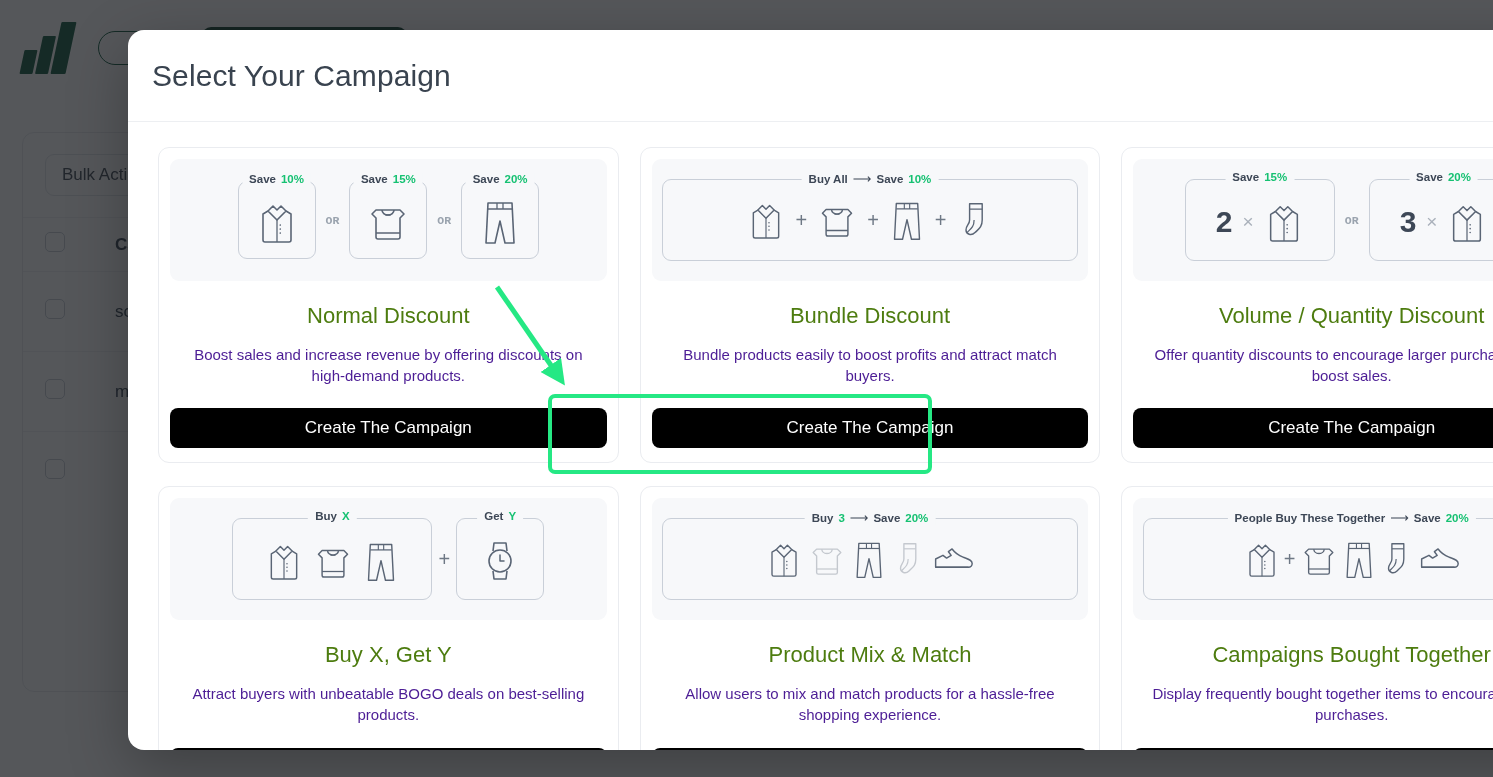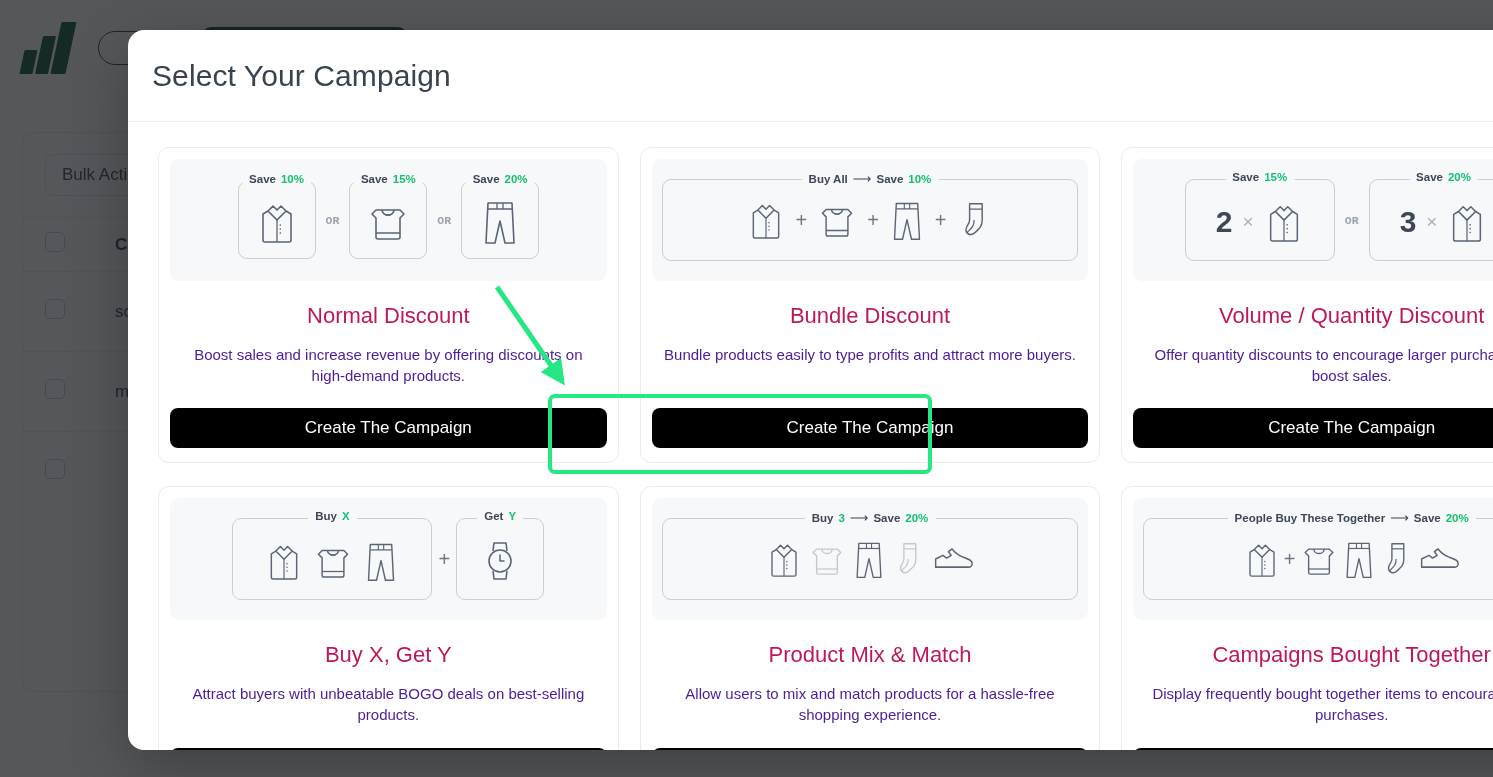--- a/index.html
+++ b/index.html
@@ -128,21 +128,21 @@
     background: #ffffff;
     padding: 11px 11px 14px 11px;
     display: flex; flex-direction: column;
   }
   .camp-illus {
     background: #f7f8fa; border-radius: 9px;
     height: 122px; display: flex; align-items: center; justify-content: center;
     padding: 8px 10px;
   }
   .camp-title {
-    text-align: center; font-size: 22px; color: #be185d;
+    text-align: center; font-size: 22px; color: #4d7c0f;
     margin: 22px 0 0 0; font-weight: 400;
   }
   .camp-desc {
     text-align: center; font-size: 15px; color: #4c1d95;
     line-height: 1.38; margin: 16px 10px 0 10px; flex: 1 1 auto;
   }
   .camp-btn {
     margin-top: 22px; height: 40px; border: 0; border-radius: 8px;
     background: #000000; color: #ffffff; font-size: 17px;
     font-family: "Liberation Sans", sans-serif;
@@ -359,21 +359,21 @@
               <span class="plus">+</span>
               <svg width="36" height="40" viewBox="0 0 40 44" fill="none">
                 <path d="M14 4 h14 v18 c0 8 -4 10 -8 14 c-4 4 -10 2 -10 -3 c0 -5 4 -6 4 -11 Z" stroke="#5a6575" stroke-width="1.6" stroke-linejoin="round"></path>
                 <path d="M14 10 h14" stroke="#5a6575" stroke-width="1.4"></path>
                 <path d="M19 22 c0 8 -4 10 -8 14" stroke="#5a6575" stroke-width="1.4"></path>
               </svg>
             </div>
           </div>
         </div>
         <div class="camp-title">Bundle Discount</div>
-        <div class="camp-desc">Bundle products easily to type profits and attract more buyers.</div>
+        <div class="camp-desc">Bundle products easily to boost profits and attract match buyers.</div>
         <button class="camp-btn">Create The Campaign</button>
       </div>
 
       <div class="camp-card">
         <div class="camp-illus">
           <div class="ill-wrap">
             <div class="fieldbox" style="width:150px;height:82px;">
               <div class="legend">
                 <span>Save</span>
                 <span class="green">15%</span>

